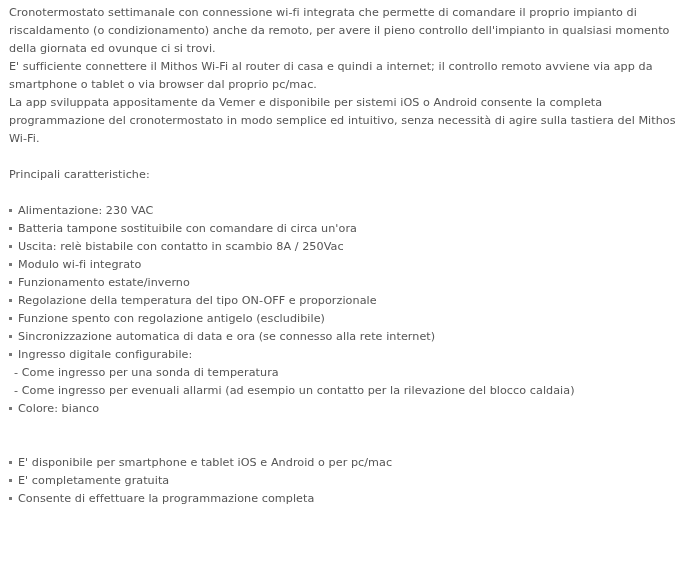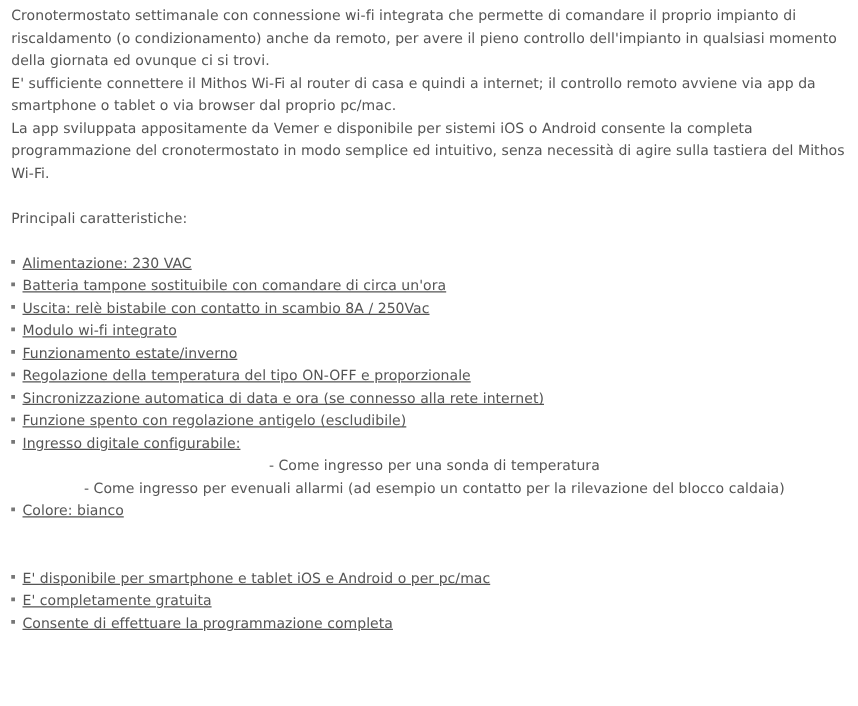--- a/index.html
+++ b/index.html
@@ -27,38 +27,36 @@
       line-height: 18px;
       white-space: nowrap;
     }
     .blank {
       height: 18px;
     }
     .bullet-line {
       height: 18px;
       line-height: 18px;
       white-space: nowrap;
-      text-decoration: underline;
     }
     .bullet {
       display: inline-block;
       width: 3px;
       height: 3px;
       background: #777777;
       margin-right: 6px;
       vertical-align: middle;
       position: relative;
       top: -1px;
     }
     .sub-line {
       height: 18px;
       line-height: 18px;
       white-space: nowrap;
       padding-left: 5px;
-      text-align: center;
     }
   </style>
 </head>
 <body>
 
 <div class="content">
 
   <div>
     <div class="line">Cronotermostato settimanale con connessione wi-fi integrata che permette di comandare il proprio impianto di</div>
     <div class="line">riscaldamento (o condizionamento) anche da remoto, per avere il pieno controllo dell'impianto in qualsiasi momento</div>
@@ -89,24 +87,24 @@
     <div class="bullet-line">
       <span class="bullet"></span><span>Modulo wi-fi integrato</span>
     </div>
     <div class="bullet-line">
       <span class="bullet"></span><span>Funzionamento estate/inverno</span>
     </div>
     <div class="bullet-line">
       <span class="bullet"></span><span>Regolazione della temperatura del tipo ON-OFF e proporzionale</span>
     </div>
     <div class="bullet-line">
-      <span class="bullet"></span><span>Sincronizzazione automatica di data e ora (se connesso alla rete internet)</span>
+      <span class="bullet"></span><span>Funzione spento con regolazione antigelo (escludibile)</span>
     </div>
     <div class="bullet-line">
-      <span class="bullet"></span><span>Funzione spento con regolazione antigelo (escludibile)</span>
+      <span class="bullet"></span><span>Sincronizzazione automatica di data e ora (se connesso alla rete internet)</span>
     </div>
     <div class="bullet-line">
       <span class="bullet"></span><span>Ingresso digitale configurabile:</span>
     </div>
     <div class="sub-line">- Come ingresso per una sonda di temperatura</div>
     <div class="sub-line">- Come ingresso per evenuali allarmi (ad esempio un contatto per la rilevazione del blocco caldaia)</div>
     <div class="bullet-line">
       <span class="bullet"></span><span>Colore: bianco</span>
     </div>
   </div>

